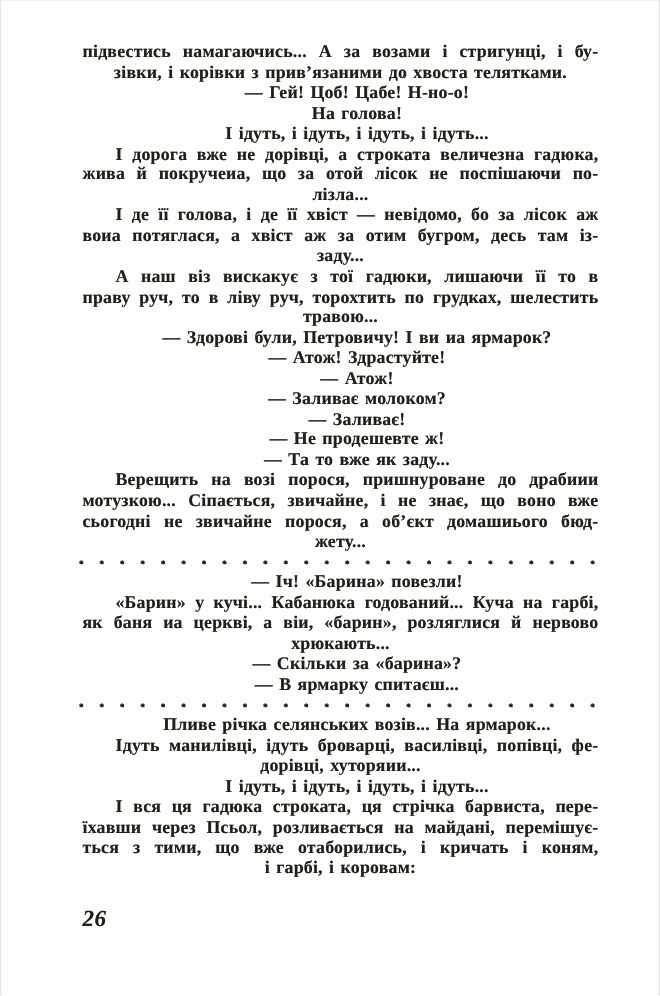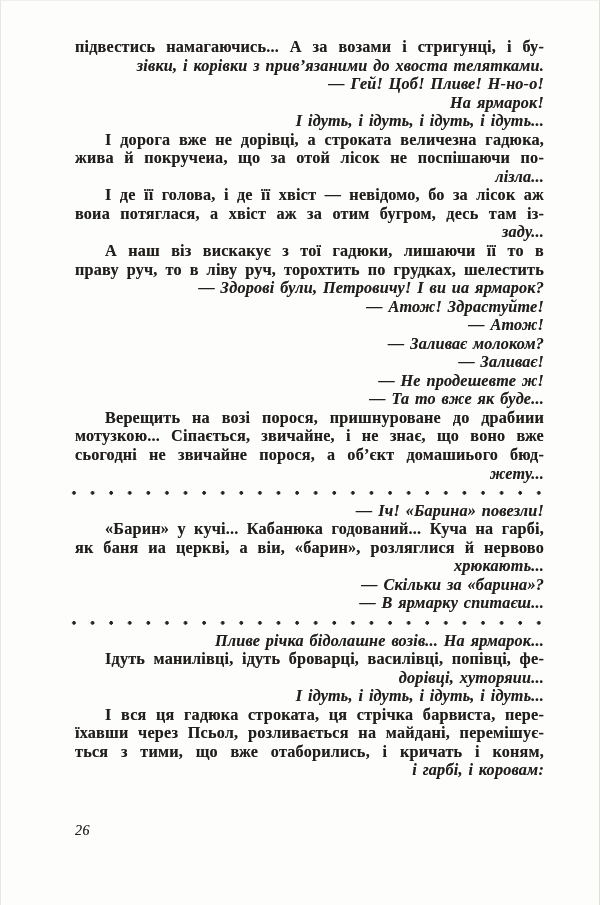--- a/index.html
+++ b/index.html
@@ -26,80 +26,80 @@
   .line{
     height:18.55px;
     line-height:18.55px;
     white-space:nowrap;
     text-align:justify;
     text-align-last:justify;
     text-justify:inter-word;
     overflow:visible;
   }
   .line.last{
-    text-align:right;
+    text-align:center;
     text-align-last:auto;
-    font-style:italic;
   }
   .line.first{ text-indent:30px; }
   .rule{
     height:18.55px;
     margin-left:-10px;
     width:484px;
     background-image:radial-gradient(circle at 9px 52%, #26231f 1.6px, rgba(0,0,0,0) 2px);
     background-size:18.6px 100%;
     background-repeat:repeat-x;
   }
   .page-number{
     position:absolute;left:74px;top:822px;
-    font-size:14px;
+    font-size:21px;
     font-style:italic;
-    font-weight:400;
+    font-weight:700;
     letter-spacing:0.5px;
     text-shadow:0 0 0.4px rgba(33,30,27,0.55);
   }
 </style>
 </head>
 <body>
 
 <div class="scan">
   <div class="text-block" id="text-block">
       <div class="line">підвестись намагаючись... А за возами і стригунці, і бу-</div>
       <div class="line last">зівки, і корівки з прив’язаними до хвоста телятками.</div>
-      <div class="line first last">— Гей! Цоб! Пливе! Н-но-о!</div>
-      <div class="line first last">На ярмарок!</div>
+      <div class="line first last">— Гей! Цоб! Цабе! Н-но-о!</div>
+      <div class="line first last">На голова!</div>
       <div class="line first last">І ідуть, і ідуть, і ідуть, і ідуть...</div>
       <div class="line first">І дорога вже не дорівці, а строката величезна гадюка,</div>
       <div class="line">жива й покручеиа, що за отой лісок не поспішаючи по-</div>
       <div class="line last">лізла...</div>
       <div class="line first">І де її голова, і де її хвіст — невідомо, бо за лісок аж</div>
       <div class="line">воиа потяглася, а хвіст аж за отим бугром, десь там із-</div>
       <div class="line last">заду...</div>
       <div class="line first">А наш віз вискакує з тої гадюки, лишаючи її то в</div>
       <div class="line">праву руч, то в ліву руч, торохтить по грудках, шелестить</div>
+      <div class="line last">травою...</div>
       <div class="line first last">— Здорові були, Петровичу! І ви иа ярмарок?</div>
       <div class="line first last">— Атож! Здрастуйте!</div>
       <div class="line first last">— Атож!</div>
       <div class="line first last">— Заливає молоком?</div>
       <div class="line first last">— Заливає!</div>
       <div class="line first last">— Не продешевте ж!</div>
-      <div class="line first last">— Та то вже як буде...</div>
+      <div class="line first last">— Та то вже як заду...</div>
       <div class="line first">Верещить на возі порося, пришнуроване до драбиии</div>
       <div class="line">мотузкою... Сіпається, звичайне, і не знає, що воно вже</div>
       <div class="line">сьогодні не звичайне порося, а об’єкт домашиього бюд-</div>
       <div class="line last">жету...</div>
       <div class="rule"></div>
       <div class="line first last">— Іч! «Барина» повезли!</div>
       <div class="line first">«Барин» у кучі... Кабанюка годований... Куча на гарбі,</div>
       <div class="line">як баня иа церкві, а віи, «барин», розляглися й нервово</div>
       <div class="line last">хрюкають...</div>
       <div class="line first last">— Скільки за «барина»?</div>
       <div class="line first last">— В ярмарку спитаєш...</div>
       <div class="rule"></div>
-      <div class="line first last">Пливе річка бідолашне возів... На ярмарок...</div>
+      <div class="line first last">Пливе річка селянських возів... На ярмарок...</div>
       <div class="line first">Ідуть манилівці, ідуть броварці, василівці, попівці, фе-</div>
       <div class="line last">дорівці, хуторяии...</div>
       <div class="line first last">І ідуть, і ідуть, і ідуть, і ідуть...</div>
       <div class="line first">І вся ця гадюка строката, ця стрічка барвиста, пере-</div>
       <div class="line">їхавши через Псьол, розливається на майдані, перемішує-</div>
       <div class="line">ться з тими, що вже отаборились, і кричать і коням,</div>
       <div class="line last">і гарбі, і коровам:</div>
     </div>
   <div class="page-number">26</div>
 </div>

